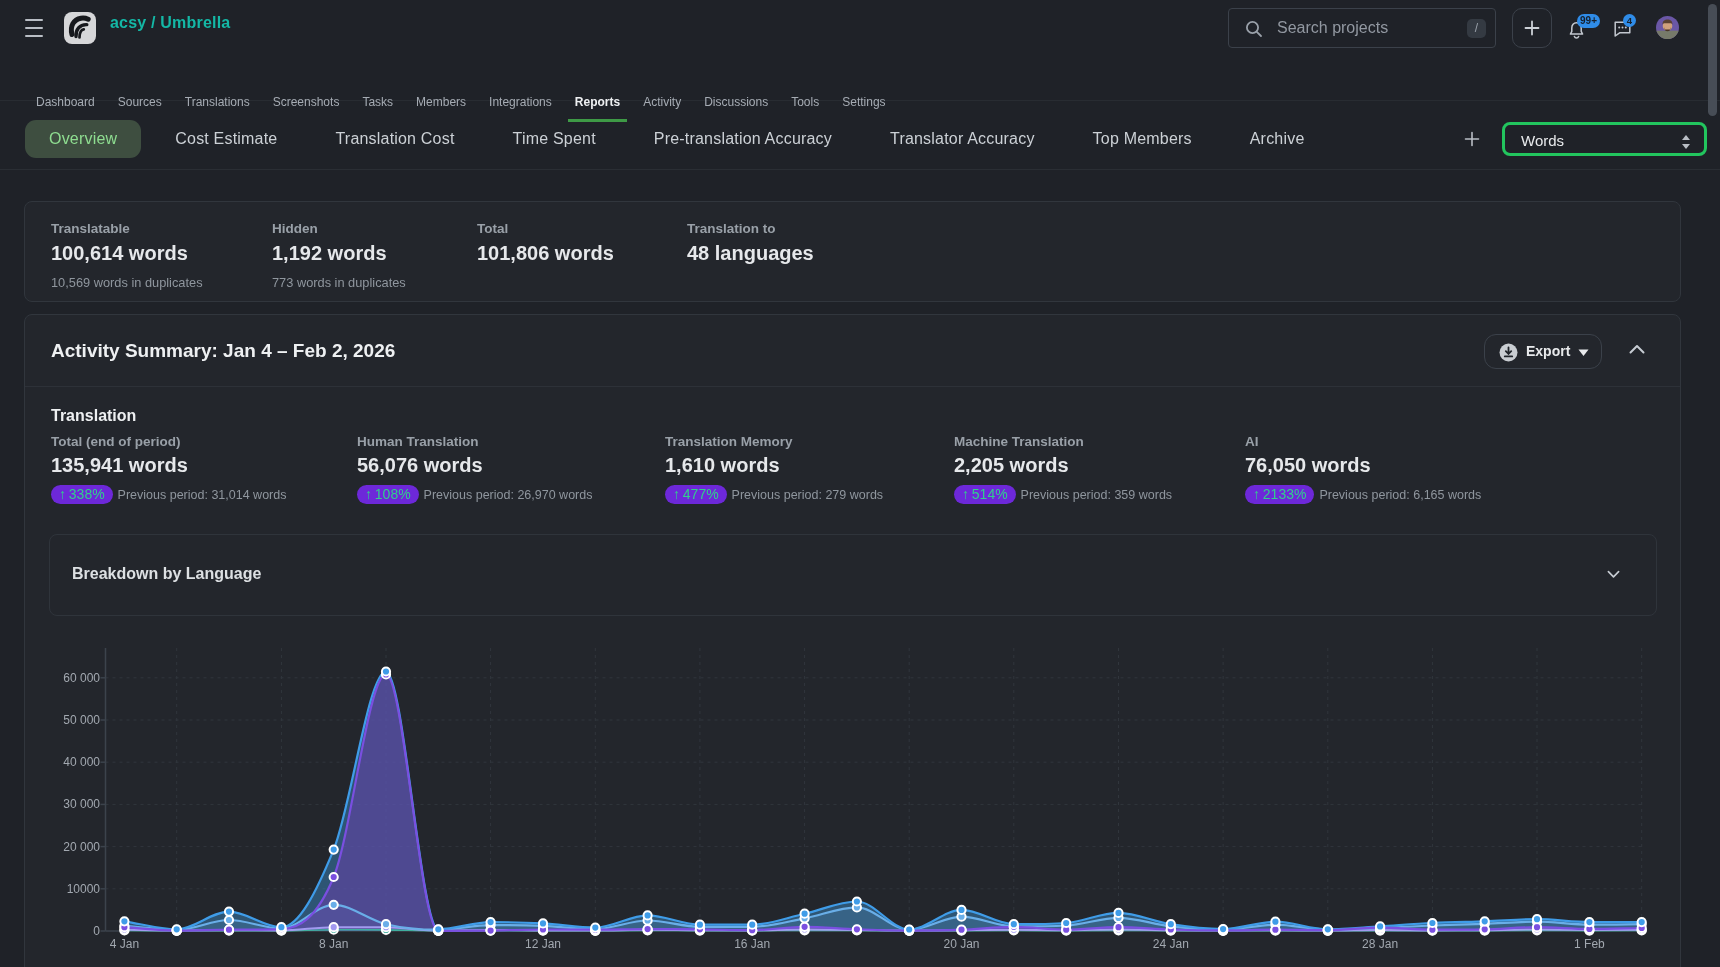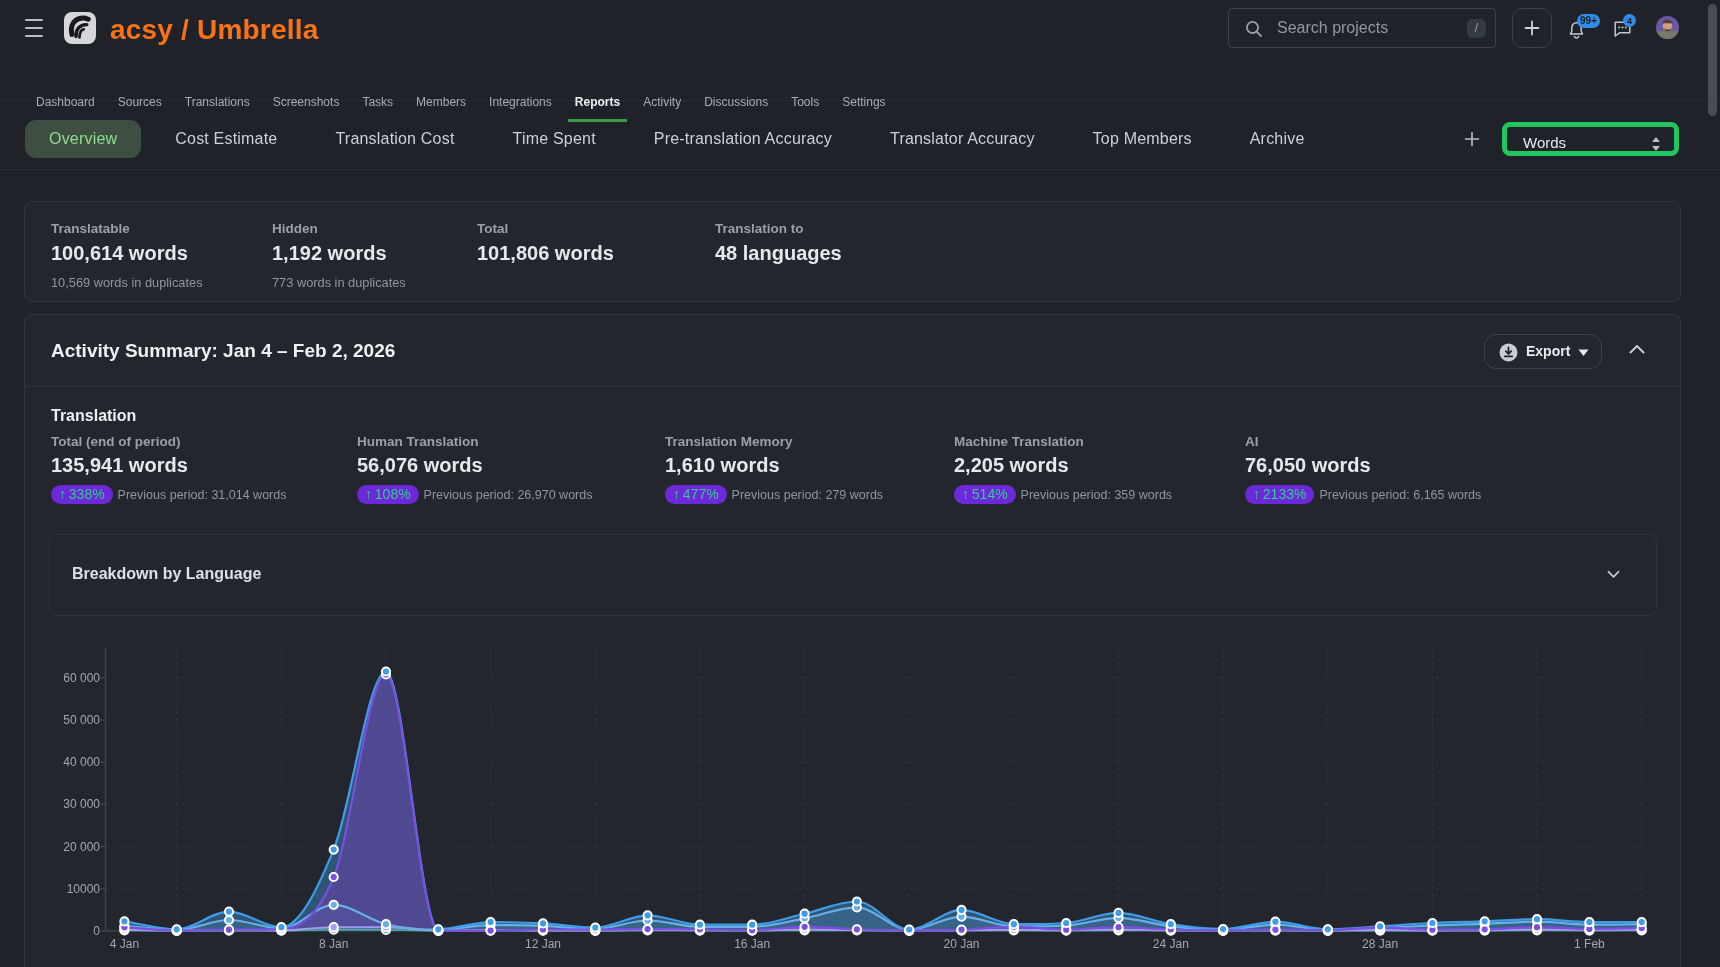--- a/index.html
+++ b/index.html
@@ -3,39 +3,39 @@
 <meta charset="utf-8">
 <style>
 * { margin:0; padding:0; box-sizing:border-box; }
 html,body { width:1720px; height:967px; overflow:hidden; background:#1f2228;
   font-family:"Liberation Sans", sans-serif; color:#e6e8eb; }
 
 #header { position:absolute; left:0; top:0; width:1720px; height:56px; }
 #burger { position:absolute; left:25px; top:19px; width:18px; height:18px; }
 #burger span { display:block; height:2.4px; background:#b9bec5; border-radius:1px; margin-bottom:5.6px; }
 #logo { position:absolute; left:64px; top:12px; width:32px; height:32px; border-radius:8px; background:#d6d7d9; }
-#ptitle { position:absolute; left:110px; top:14px; font-size:28px; font-weight:bold; color:#f97316; letter-spacing:0.2px; }
+#ptitle { position:absolute; left:110px; top:14px; font-size:16px; font-weight:bold; color:#14b8a6; letter-spacing:0.2px; }
 #search { position:absolute; left:1228px; top:8px; width:268px; height:40px; border:1px solid #3b414a; border-radius:4px; background:#1f2228; }
 #search .ph { position:absolute; left:48px; top:10px; font-size:16px; color:#9298a1; }
 #search .slash { position:absolute; right:9px; top:10px; width:19px; height:19px; border-radius:5px; background:#343a42; color:#9aa1aa; font-size:12px; text-align:center; line-height:19px; }
 #plusbtn { position:absolute; left:1512px; top:8px; width:40px; height:40px; border:1px solid #3b414a; border-radius:10px; }
 .bicon { position:absolute; }
 #badge99 { position:absolute; left:1577px; top:14px; width:23px; height:14px; border-radius:7px; background:#2f8ce8; color:#16202c; font-size:10px; font-weight:bold; text-align:center; line-height:14px; }
 #badge4 { position:absolute; left:1623px; top:14px; width:13px; height:13px; border-radius:7px; background:#2f8ce8; color:#16202c; font-size:9.5px; font-weight:bold; text-align:center; line-height:13px; }
 
 #nav { position:absolute; left:0; top:56px; width:1720px; height:45px; border-bottom:1px solid #282c32; display:flex; align-items:center; padding-left:36px; gap:23px; }
 #nav .t { font-size:12px; color:#a6acb4;margin-top:48px; }
 #nav .t.act { color:#eef0f2; font-weight:bold; position:relative; }
 #nav .t.act:after { content:""; position:absolute; left:-7px; right:-7px; bottom:-13px; height:3px; background:#3e9a46; }
 
 #pills { position:absolute; left:0; top:104px; width:1720px; height:69px; display:flex; align-items:center; padding-left:25px; gap:10px; }
 #pills .p { height:38px; line-height:38px; padding:0 24px; border-radius:11px; font-size:16px; letter-spacing:0.2px; color:#ccd1d6; }
 #pills .p.act { background:#3e4e40; color:#8edd90; }
 #pillplus { position:absolute; left:1464px; top:131px; width:16px; height:16px; }
-#wordsel { position:absolute; left:1502px; top:122px; width:177px; height:34px; border:5px solid #22c55e; border-radius:8px; }
+#wordsel { position:absolute; left:1502px; top:122px; width:205px; height:34px; border:3px solid #22c55e; border-radius:8px; }
 #wordsel .lbl { position:absolute; left:16px; top:7px; font-size:15px; color:#e8eaec; }
 
 .card { position:absolute; left:24px; width:1657px; background:#23262c; border:1px solid #31363d; border-radius:8px; }
 #card1 { top:201px; height:101px; }
 #card2 { top:314px; height:900px; }
 .stat .lab { font-size:13.5px; font-weight:bold; color:#99a0a8; }
 .stat .val { font-size:20px; font-weight:bold; color:#e6e8eb; margin-top:6px; }
 .stat .sub { font-size:12.8px; color:#8f969e; margin-top:10px; }
 #c1row { position:absolute; left:26px; top:19px; right:26px; }
 #c1row .stat { position:absolute; top:0; }
@@ -161,21 +161,21 @@
     </div>
     <div class="stat" style="left:221px;">
       <div class="lab">Hidden</div>
       <div class="val">1,192 words</div>
       <div class="sub">773 words in duplicates</div>
     </div>
     <div class="stat" style="left:426px;">
       <div class="lab">Total</div>
       <div class="val">101,806 words</div>
     </div>
-    <div class="stat" style="left:664px;">
+    <div class="stat" style="left:636px;">
       <div class="lab">Translation to</div>
       <div class="val">48 languages</div>
     </div>
   </div>
 </div>
 <div id="card2" class="card">
   <div id="c2head">
     <div id="c2title">Activity Summary: Jan 4 – Feb 2, 2026</div>
     <div id="exportbtn">
       <svg class="ic" style="position:absolute;left:14px;top:8px;" width="19" height="19" viewBox="0 0 19 19">

